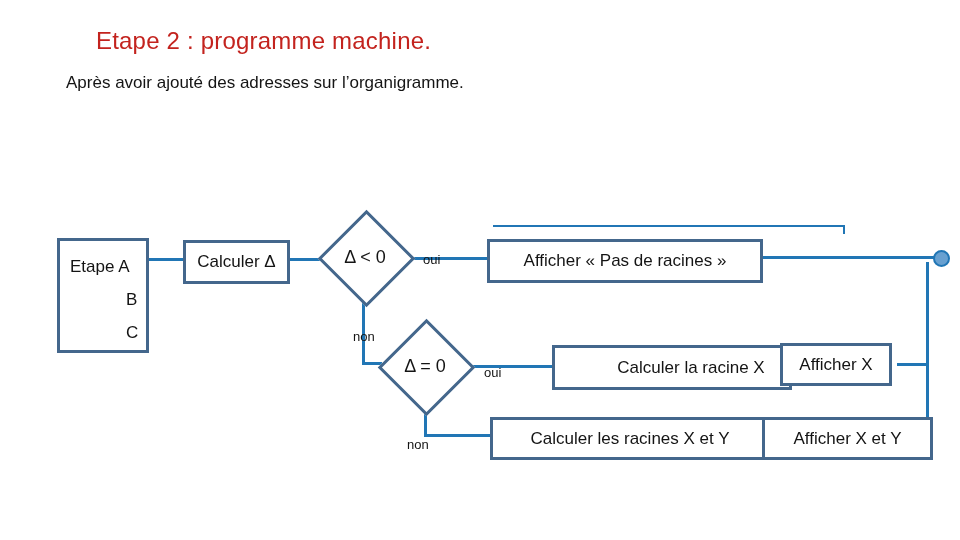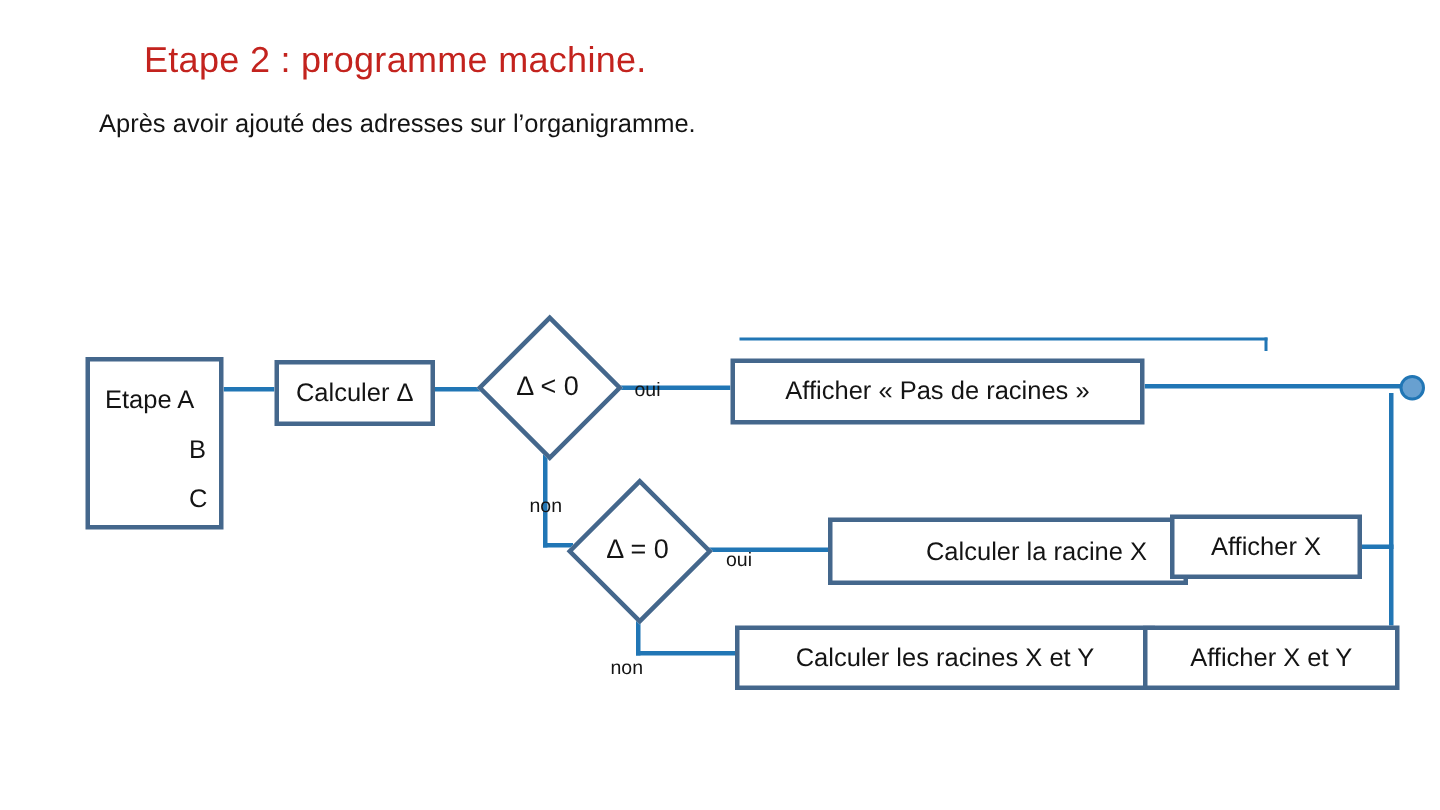--- a/index.html
+++ b/index.html
@@ -85,21 +85,21 @@
   <div class="l2">B</div>
   <div class="l3">C</div>
 </div>
 
 <div class="abs node" style="left:183px;top:240px;width:107px;height:44px;">Calculer Δ</div>
 
 <div class="abs node" style="left:487px;top:239px;width:276px;height:44px;">Afficher « Pas de racines »</div>
 
 <div class="abs node" style="left:552px;top:345px;width:240px;height:45px;padding-left:38px;">Calculer la racine X</div>
 
-<div class="abs node" style="left:780px;top:343px;width:128px;height:43px;">Afficher X</div>
+<div class="abs node" style="left:780px;top:343px;width:112px;height:43px;">Afficher X</div>
 
 <div class="abs node" style="left:490px;top:417px;width:280px;height:43px;">Calculer les racines X et Y</div>
 
 <div class="abs node" style="left:762px;top:417px;width:171px;height:43px;">Afficher X et Y</div>
 
 <div class="abs diamond" style="left:319px;top:211px;width:92px;height:92px;">
   <div class="diamond-shape"></div>
   <div class="diamond-label">Δ &lt; 0</div>
 </div>
 

